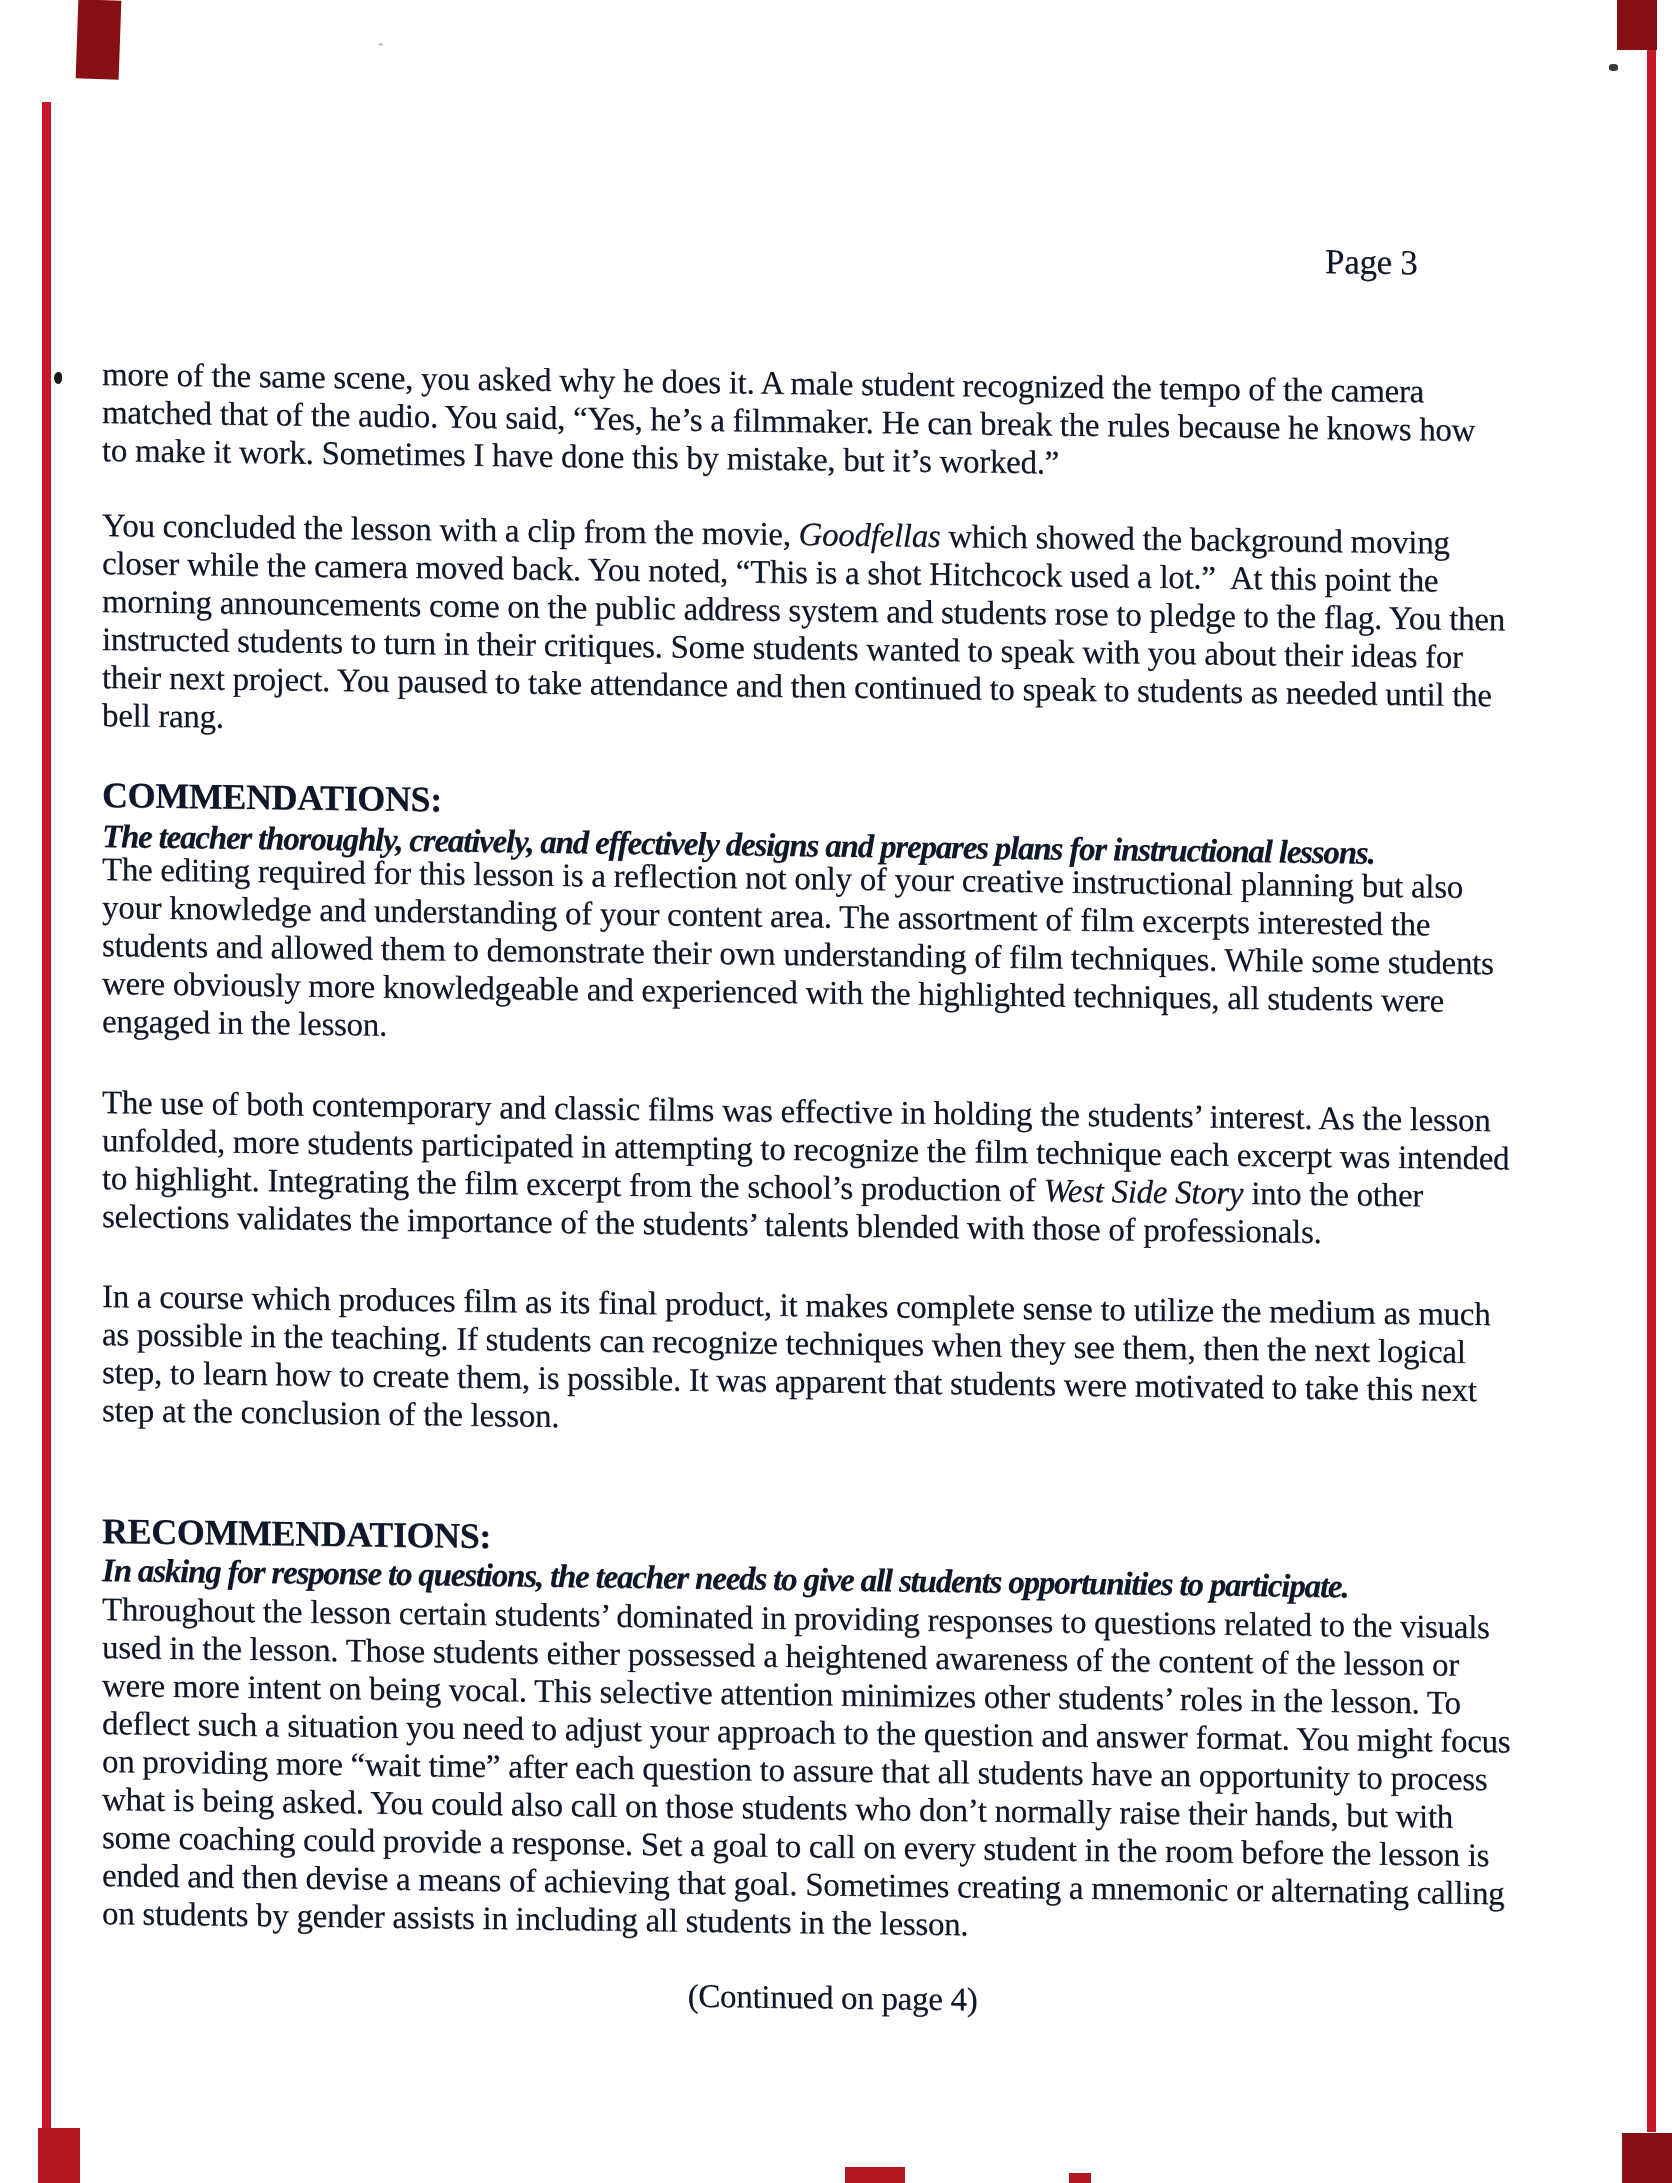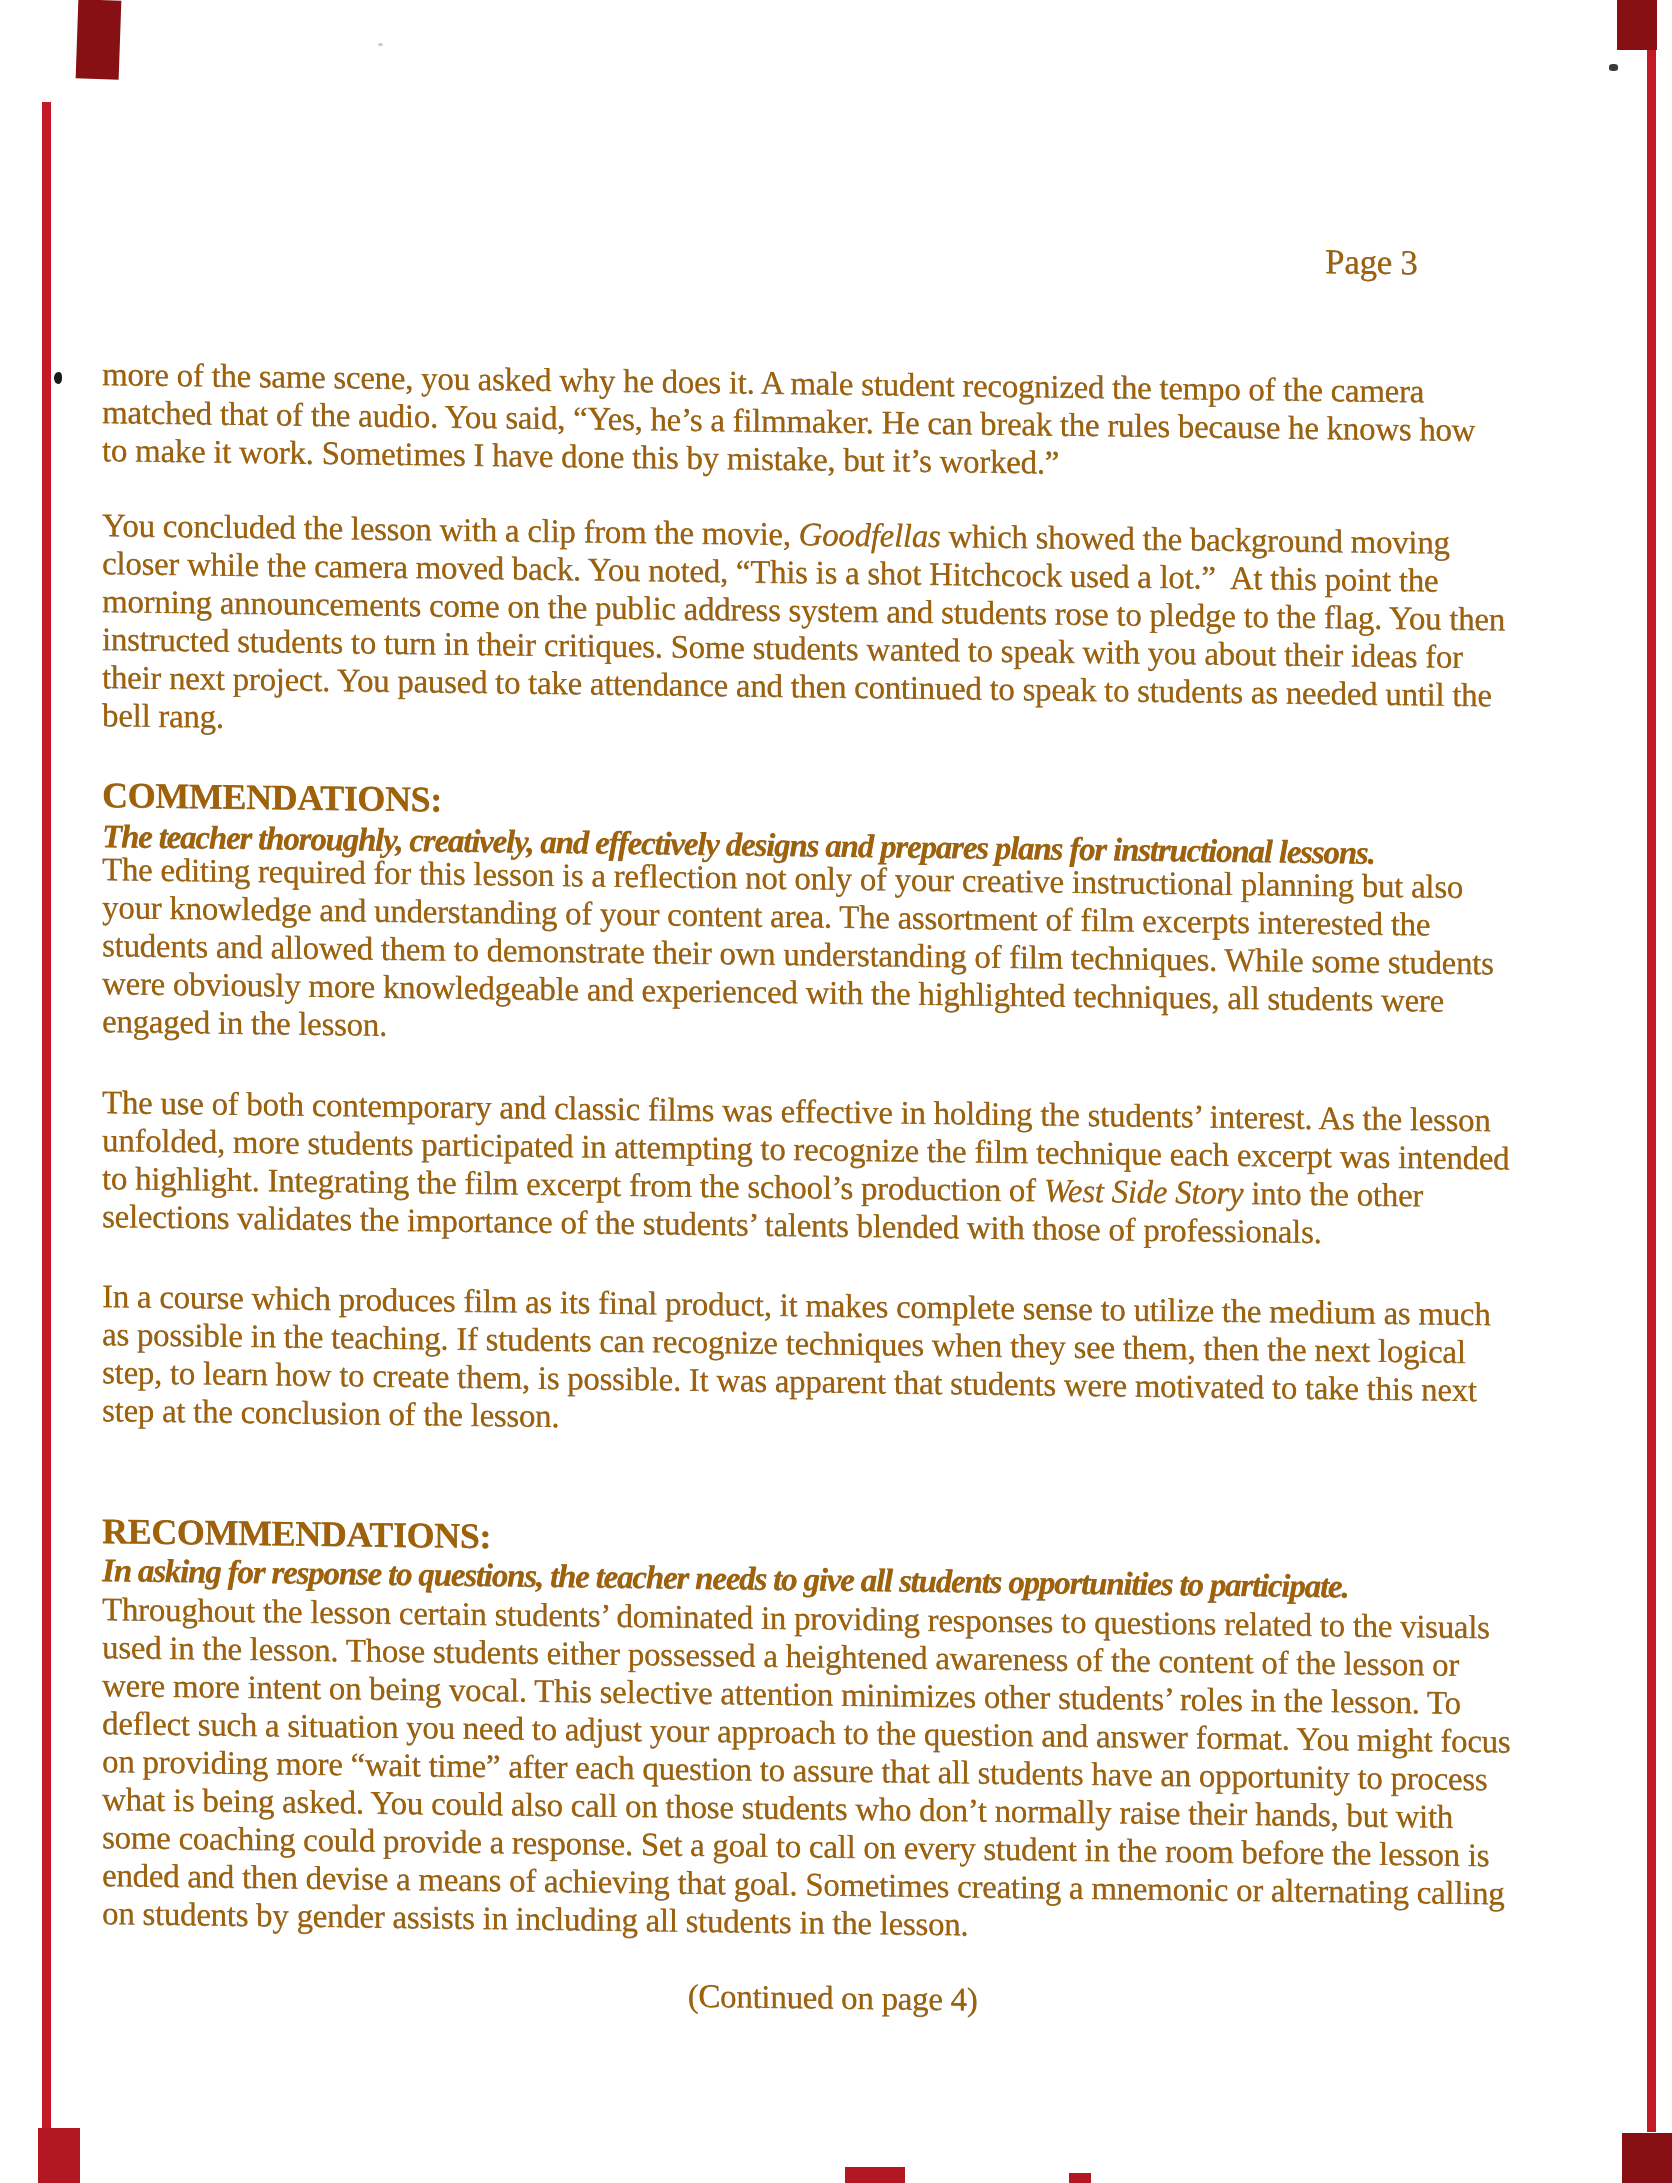--- a/index.html
+++ b/index.html
@@ -6,21 +6,21 @@
   body {
     width: 1672px; height: 2183px;
     background: #ffffff;
     font-family: "Liberation Serif", "DejaVu Serif", serif;
   }
   .sheet {
     position: relative;
     width: 1672px; height: 2183px;
     background: #ffffff;
     overflow: hidden;
-    color: #a16207;
+    color: #0f172a;
     text-decoration: underline;
   }
   
   .scan {
     position: absolute; left: 0; top: 0; width: 1672px; height: 2183px;
     transform: skewY(0.75deg);
     transform-origin: 102px 0px;
     text-shadow: 0.3px 0.4px 0.5px rgba(15,12,10,0.5);
   }
   .pageno {

